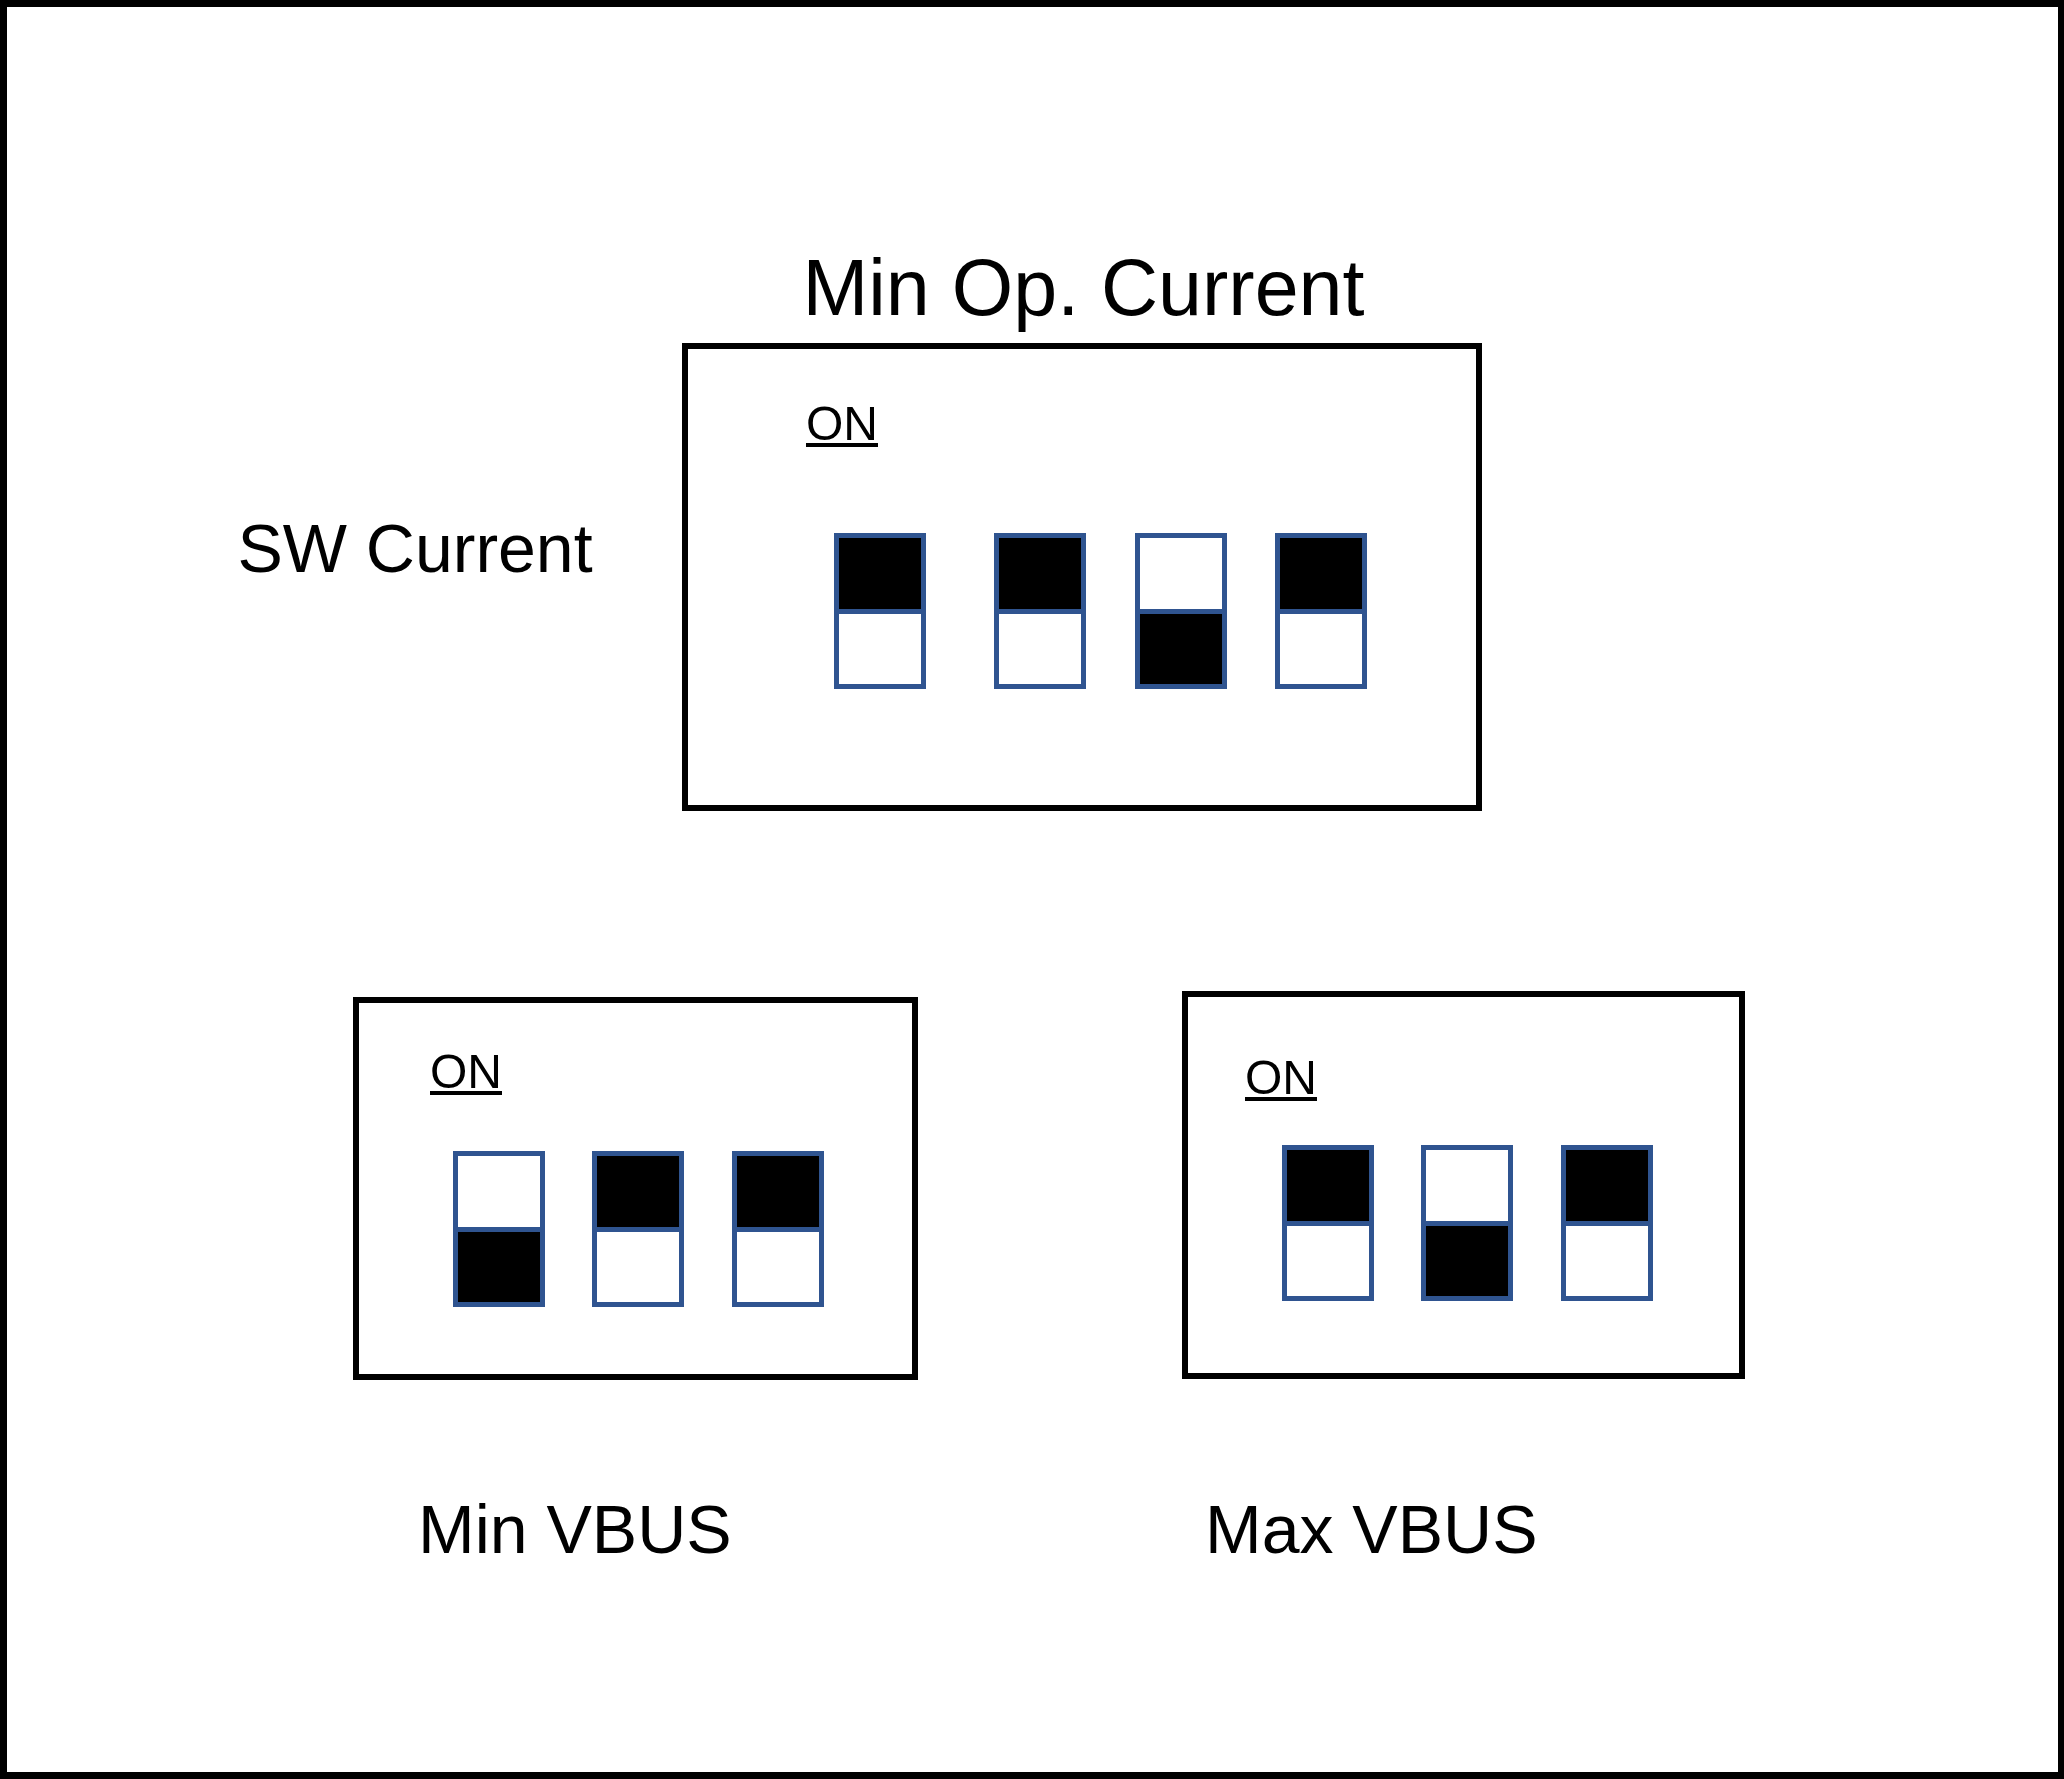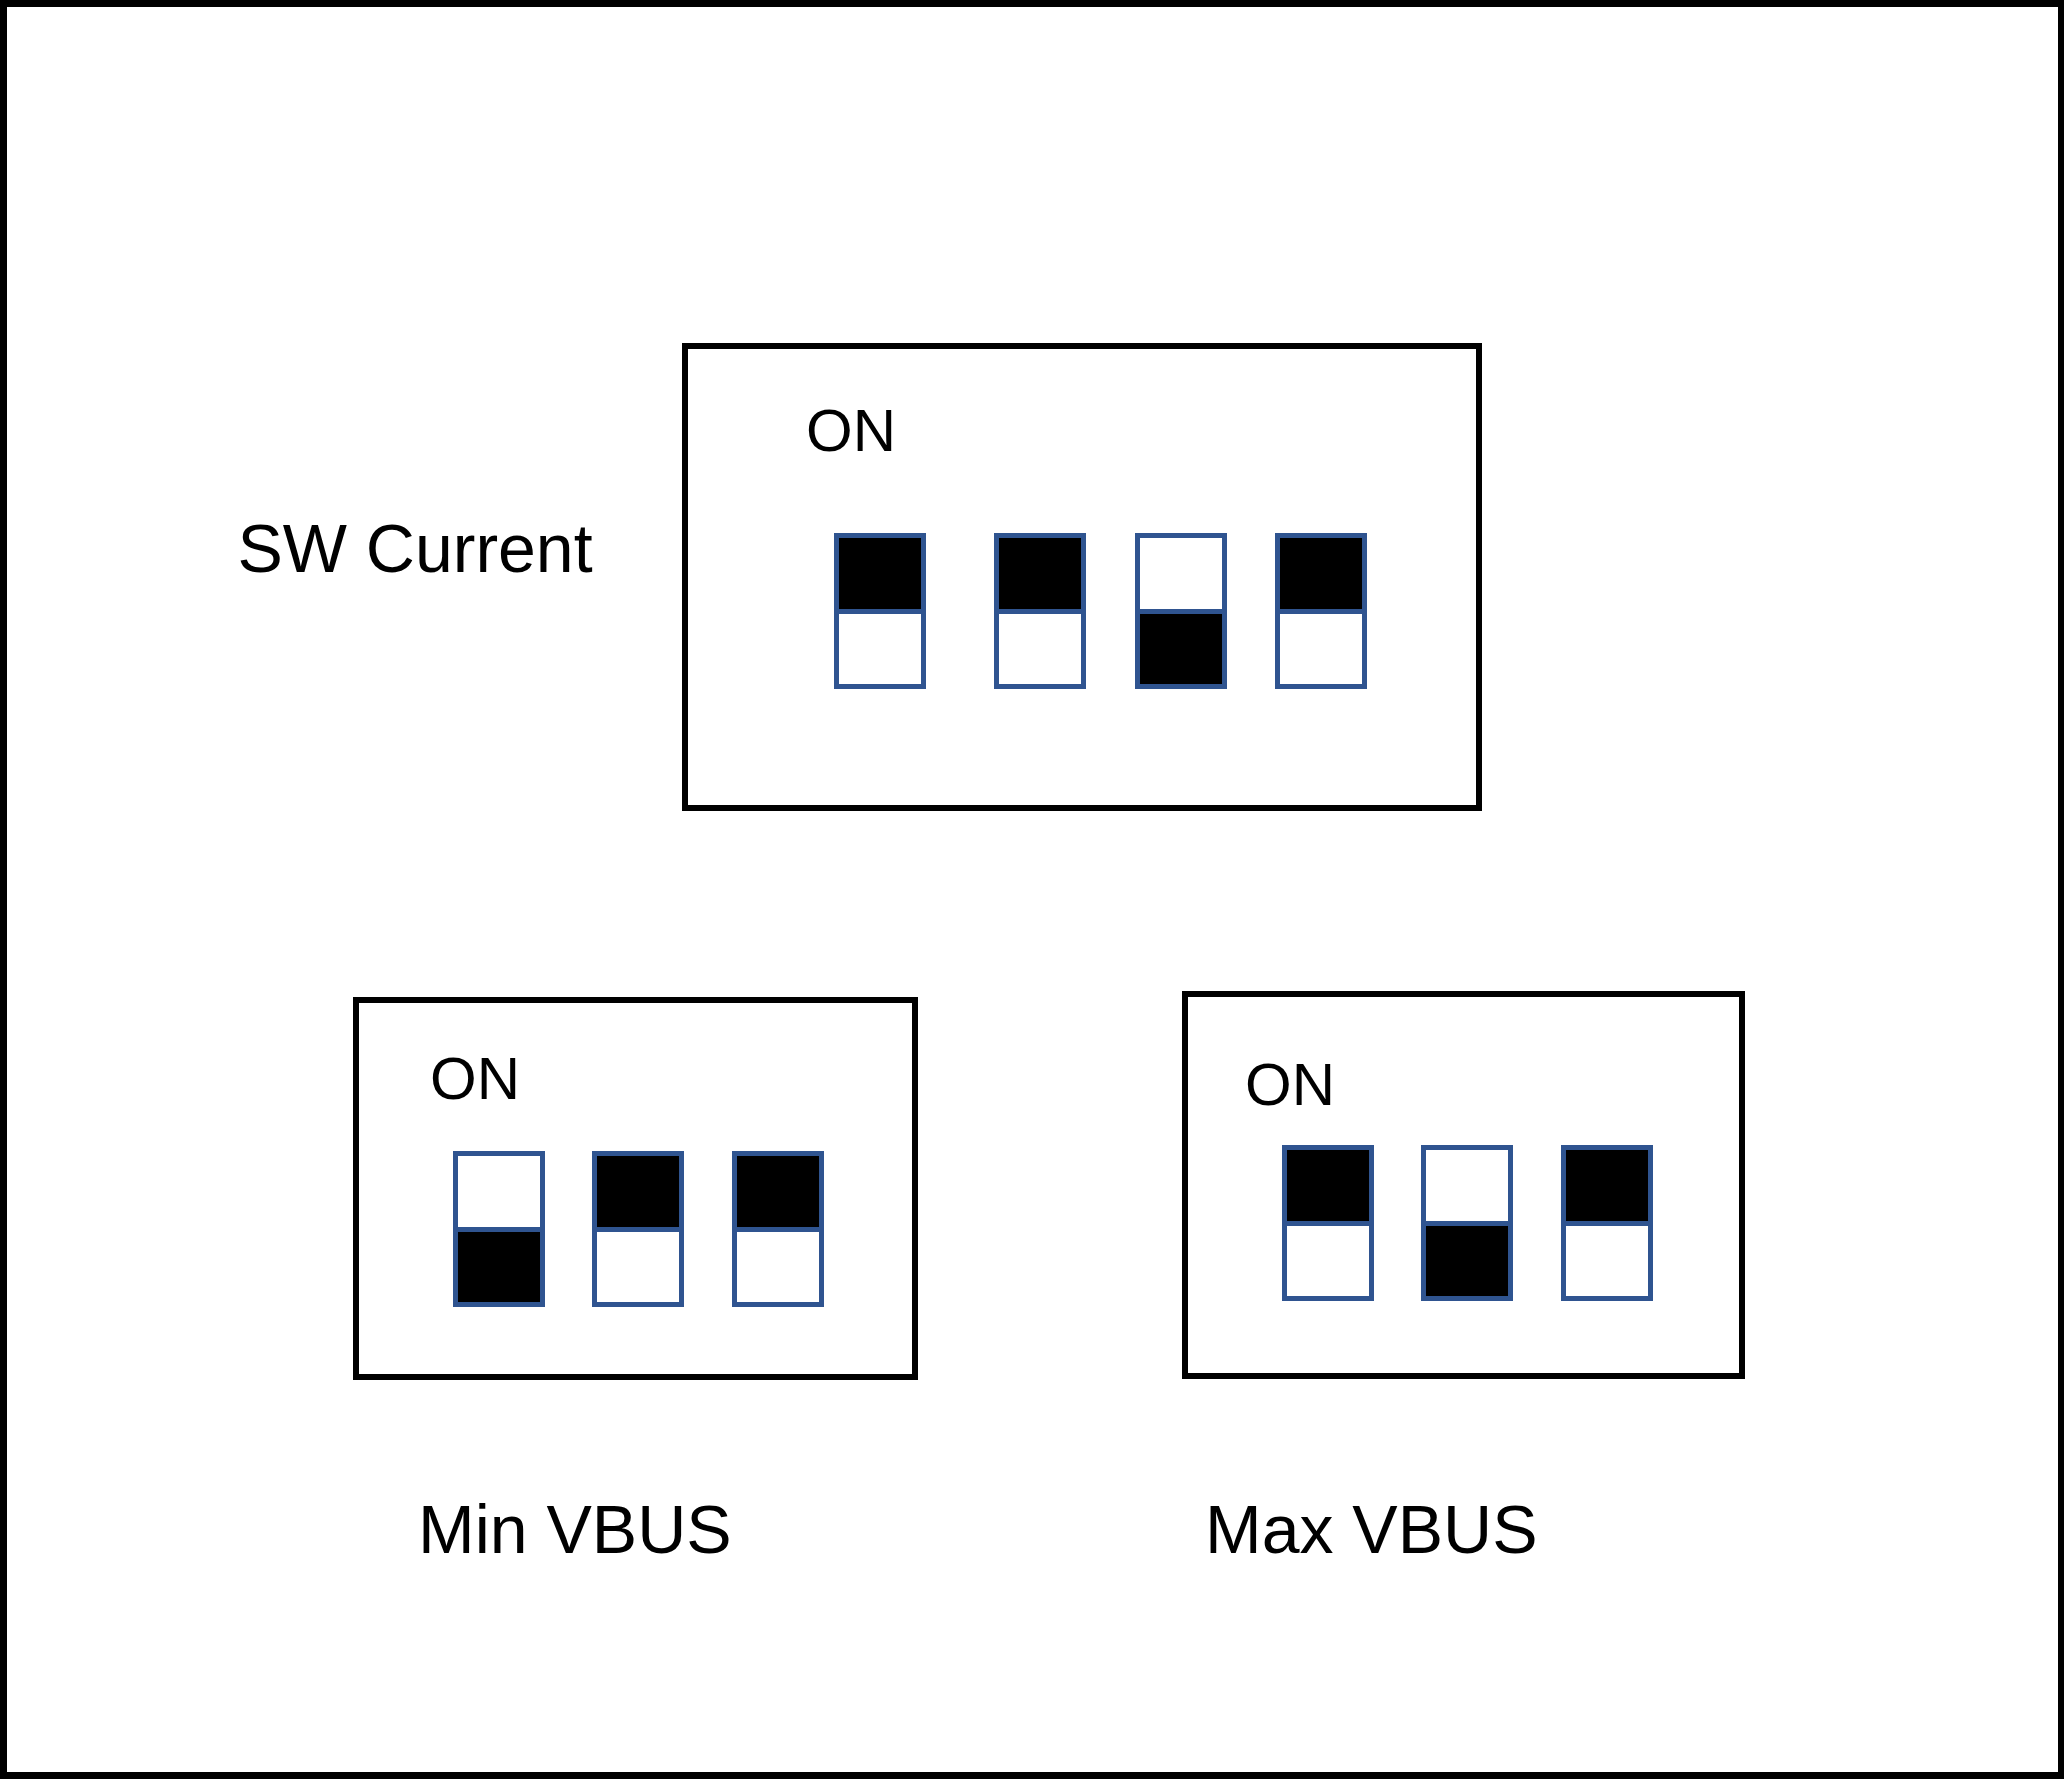--- a/index.html
+++ b/index.html
@@ -66,23 +66,24 @@
     left: 346px; top: 990px;
     width: 565px; height: 383px;
   }
   .panel.br-panel {
     left: 1175px; top: 984px;
     width: 563px; height: 388px;
   }
 
   .on-label {
     position: absolute;
-    font-size: 60px;
+    font-size: 48px;
     line-height: 1.2;
     white-space: nowrap;
+    text-decoration: underline;
   }
   .top-panel .on-label { left: 118px; top: 46px; }
   .bl-panel  .on-label { left: 71px;  top: 40px; }
   .br-panel  .on-label { left: 57px;  top: 52px; }
 
   .dip-switch {
     position: absolute;
     box-sizing: border-box;
     width: 92px;
     height: 156px;
@@ -112,20 +113,21 @@
   .cell.top { border-bottom: 5.7px solid var(--switch-outline, #2F5490); }
 
   .dip-switch[data-state="on"]  .cell.top    { background: var(--switch-on-fill, #000000); }
   .dip-switch[data-state="off"] .cell.bottom { background: var(--switch-on-fill, #000000); }
 </style>
 </head>
 <body>
 
 <div class="canvas">
 
+  <div class="text title">Min Op. Current</div>
 
   <div class="text side-label">SW Current</div>
 
   <div class="panel top-panel">
     <div class="on-label">ON</div>
 
     <div class="dip-switch p1" data-state="on">
       <div class="cell top"></div>
       <div class="cell bottom"></div>
     </div>

